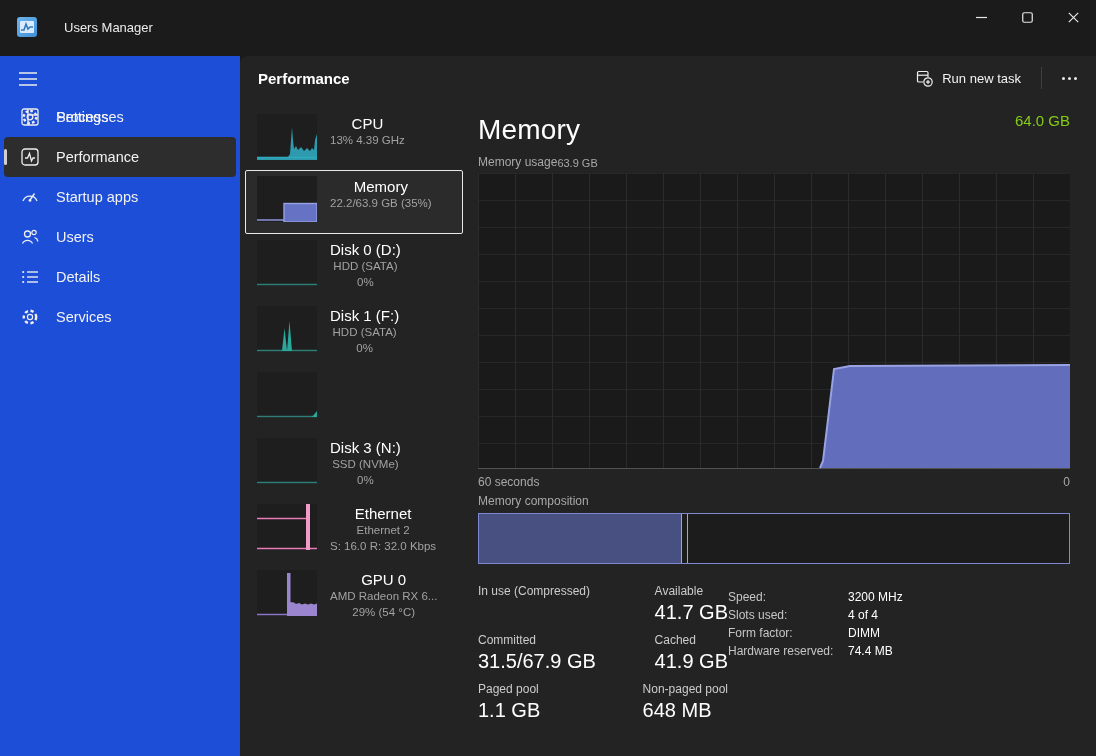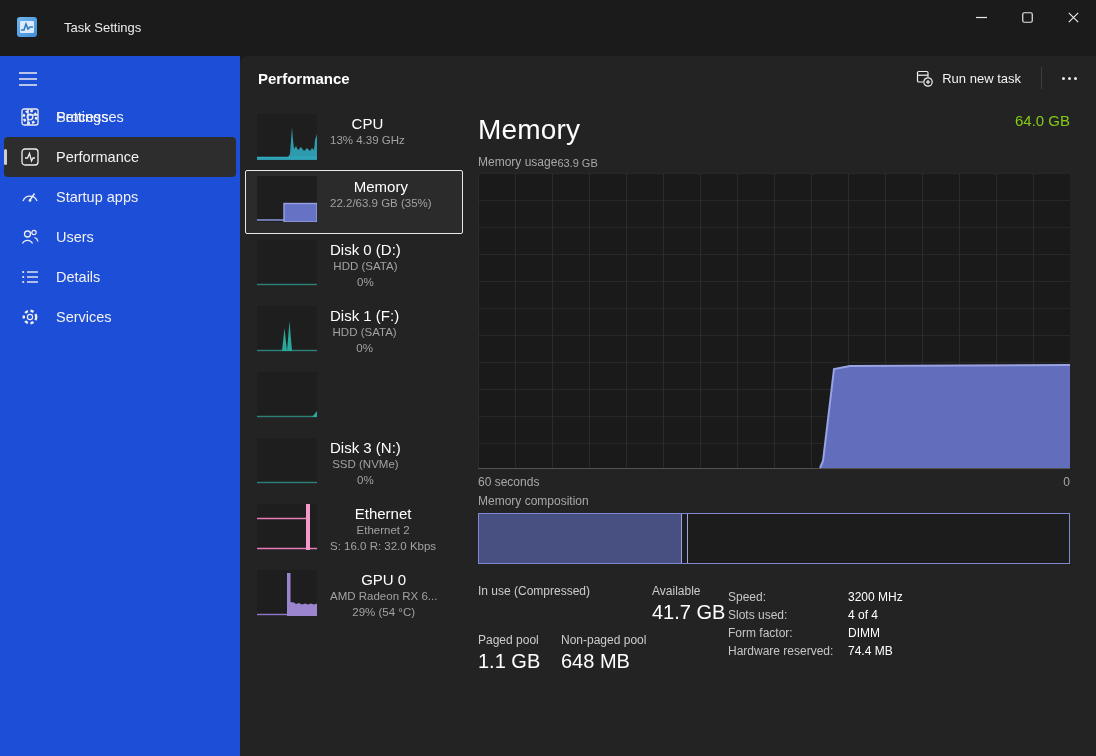--- a/index.html
+++ b/index.html
@@ -62,21 +62,21 @@
     background-size:37px 27px; border-bottom:1px solid #525252; }
   .chart svg { position:absolute; left:0; top:0; }
   .xaxis-row { position:absolute; left:238px; top:419px; width:592px; display:flex; justify-content:space-between; }
   .xaxis-row div { font-size:12px; color:#a8a8a8; }
   .comp-label { position:absolute; left:238px; top:438px; font-size:12px; color:#a8a8a8; }
   .comp-bar { position:absolute; left:238px; top:457px; width:592px; height:51px; border:1px solid #7d88d0; background:#1c1c1c; }
   .comp-fill { position:absolute; left:0; top:0; bottom:0; width:34.4%; background:#485082; border-right:1px solid #9aa4e0; }
   .comp-sep { position:absolute; left:calc(34.4% + 5px); top:0; bottom:0; width:1px; background:#9aa4e0; }
 
   .stats { position:absolute; left:238px; top:528px; width:250px; }
-  .stat-row { display:flex; margin-bottom:9px; }
+  .stat-row { display:flex; margin-bottom:9px;justify-content:space-between; }
   .stat-label { font-size:12px; color:#cccccc; margin-bottom:3px; white-space:nowrap; }
   .stat-value { font-size:20px; color:#ffffff; white-space:nowrap; }
   .w1 { width:174px; } .w2 { width:134px; } .w3 { width:83px; }
 
   .hw { position:absolute; left:488px; top:532px; }
   .hw-row { display:flex; line-height:18px; }
   .hw-label { width:120px; font-size:12px; color:#c6c6c6; }
   .hw-value { font-size:12px; color:#ffffff; }
 
   svg { display:block; }
@@ -84,21 +84,21 @@
 </head>
 <body>
 
 <div class="titlebar">
   <div class="app-icon">
     <div class="inner"></div>
     <svg width="14" height="12" viewBox="0 0 14 12">
       <polyline points="1,9 4,9 6,3 8,8 10,6 13,6" fill="none" stroke="#2e7cc0" stroke-width="1.6"></polyline>
     </svg>
   </div>
-  <div class="app-title">Task Settings</div>
+  <div class="app-title">Users Manager</div>
   <div class="win-controls">
     <div class="win-btn">
       <svg width="11" height="11" viewBox="0 0 11 11">
           <line x1="0" y1="5.5" x2="11" y2="5.5" stroke="#e8e8e8" stroke-width="1.2"></line>
         </svg>
     </div>
     <div class="win-btn">
       <svg width="11" height="11" viewBox="0 0 11 11">
           <rect x="0.75" y="0.75" width="9.5" height="9.5" rx="1.5" fill="none" stroke="#e8e8e8" stroke-width="1.2"></rect>
         </svg>
@@ -362,20 +362,30 @@
     <div class="stat-row">
       <div class="stat-cell w1">
         <div class="stat-label">In use (Compressed)</div>
       </div>
       <div class="stat-cell">
         <div class="stat-label">Available</div>
         <div class="stat-value">41.7 GB</div>
       </div>
     </div>
     <div class="stat-row">
+      <div class="stat-cell w2">
+        <div class="stat-label">Committed</div>
+        <div class="stat-value">31.5/67.9 GB</div>
+      </div>
+      <div class="stat-cell">
+        <div class="stat-label">Cached</div>
+        <div class="stat-value">41.9 GB</div>
+      </div>
+    </div>
+    <div class="stat-row">
       <div class="stat-cell w3">
         <div class="stat-label">Paged pool</div>
         <div class="stat-value">1.1 GB</div>
       </div>
       <div class="stat-cell">
         <div class="stat-label">Non-paged pool</div>
         <div class="stat-value">648 MB</div>
       </div>
     </div>
   </div>

